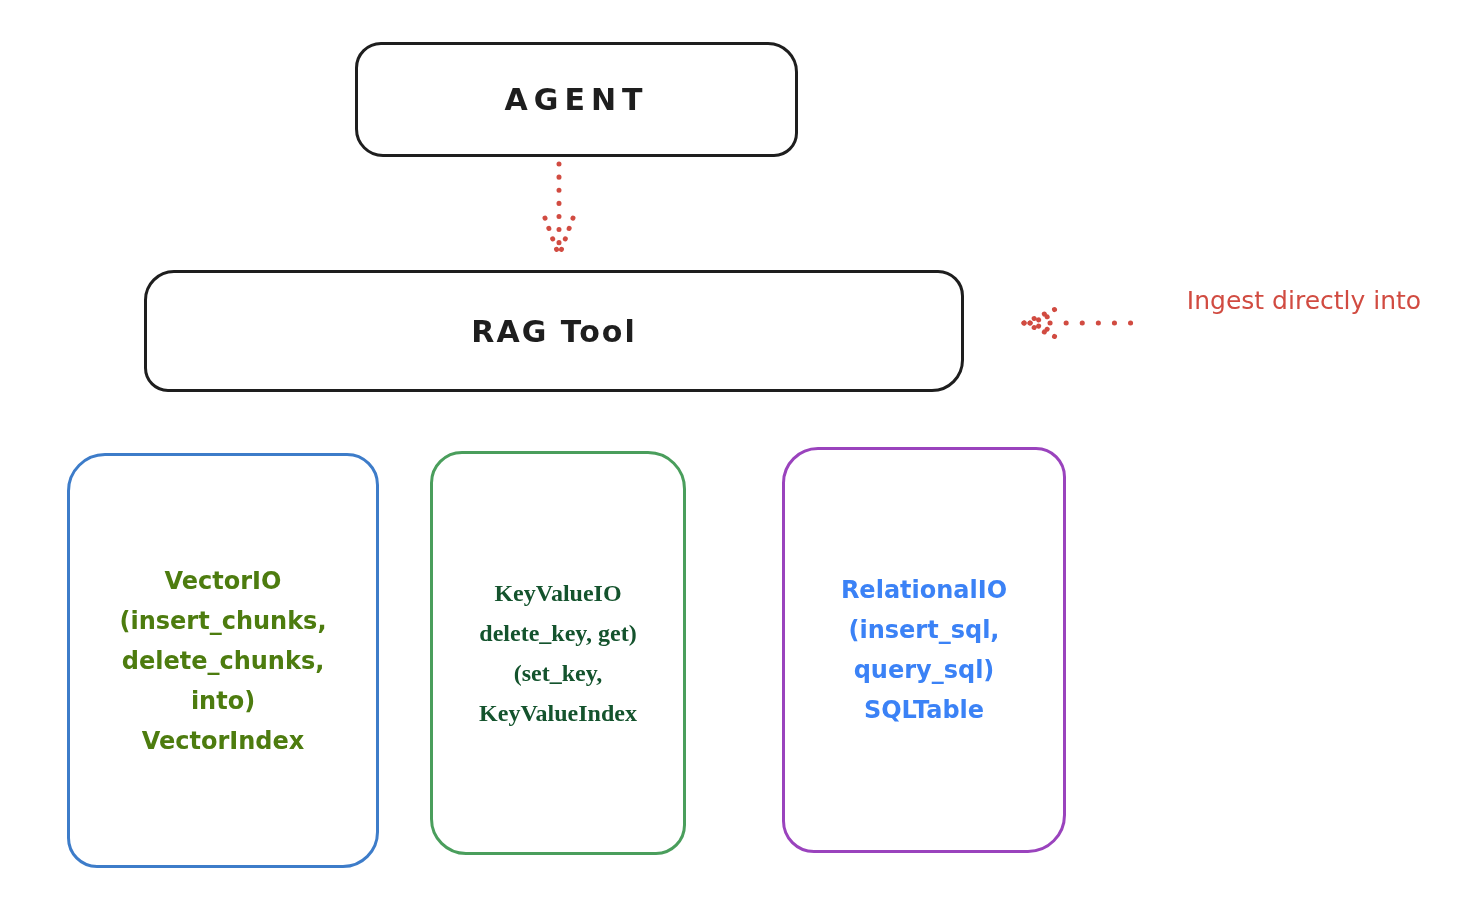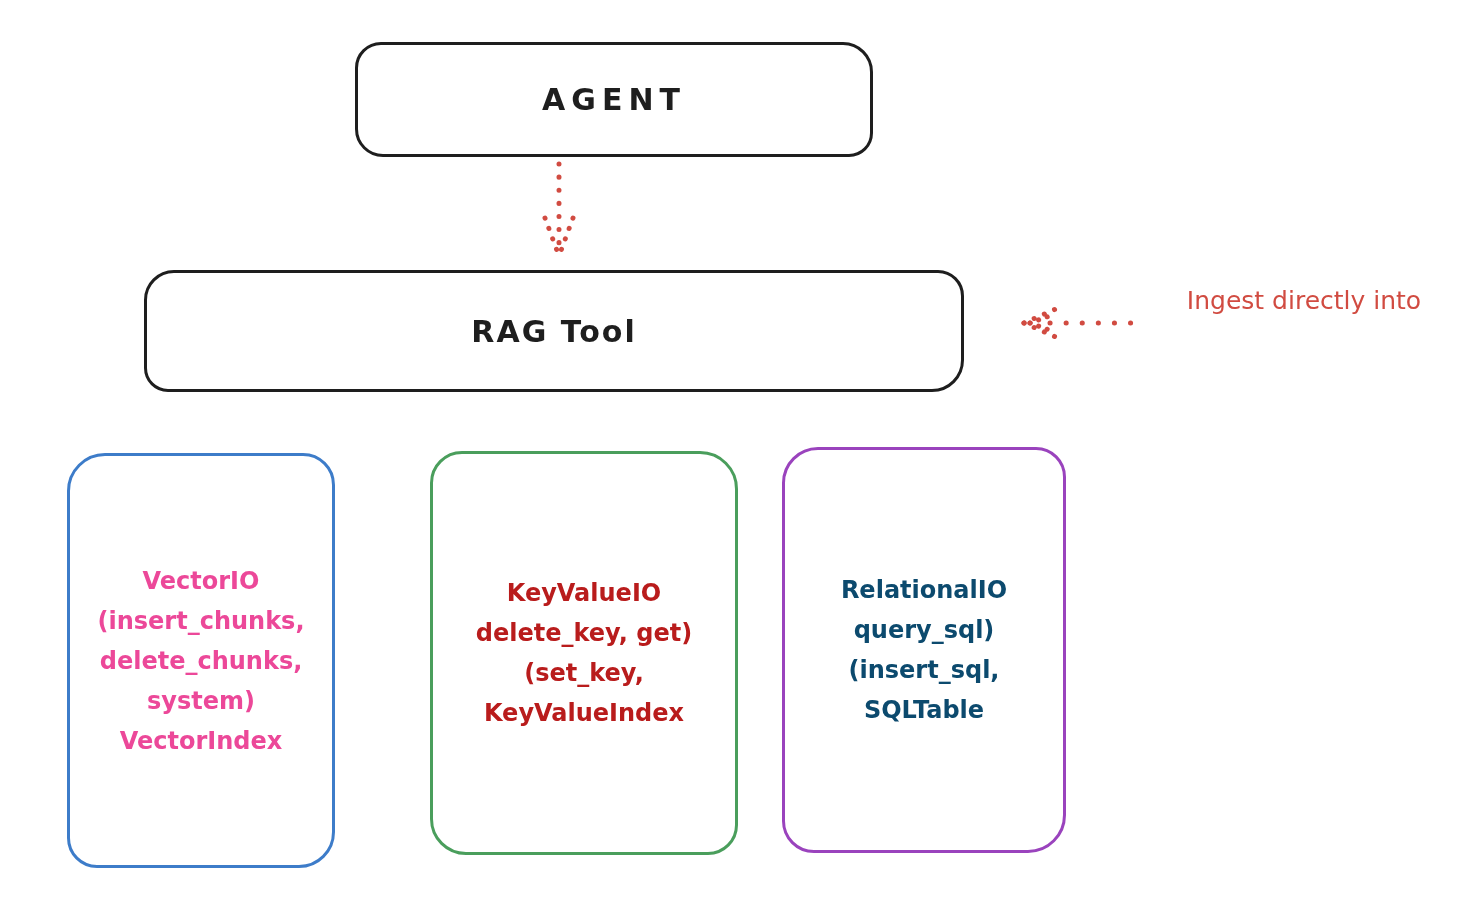--- a/index.html
+++ b/index.html
@@ -22,21 +22,21 @@
     display: flex;
     align-items: center;
     justify-content: center;
     color: #1e1e1e;
     font-weight: bold;
     background: #ffffff;
     box-sizing: border-box;
   }
   .node-agent {
     left: 355px; top: 42px;
-    width: 518px; height: 115px;
+    width: 443px; height: 115px;
     font-size: 30px;
     letter-spacing: 6px;
     border-radius: 26px 30px 24px 28px;
   }
   .node-ragtool {
     left: 144px; top: 270px;
     width: 820px; height: 122px;
     font-size: 30px;
     letter-spacing: 2px;
     border-radius: 30px 26px 32px 24px;
@@ -54,37 +54,38 @@
     font-size: 24px;
     font-weight: bold;
     line-height: 40px;
     background: #ffffff;
     box-sizing: border-box;
   }
   .backend .index-label {
   }
   .backend-blue {
     left: 67px; top: 453px;
-    width: 268px; height: 415px;
+    width: 312px; height: 415px;
     border-color: #3d7cc9;
-    color: #ec4899;
+    color: #4d7c0f;
     border-radius: 38px 32px 36px 30px;
   }
   .backend-green {
     left: 430px; top: 451px;
-    width: 308px; height: 404px;
+    width: 256px; height: 404px;
     border-color: #4a9e5c;
-    color: #b91c1c;
+    color: #14532d;
     border-radius: 32px 38px 30px 36px;
+    font-family: Liberation Serif, serif;
   }
   .backend-purple {
     left: 782px; top: 447px;
     width: 284px; height: 406px;
     border-color: #9a43bd;
-    color: #0c4a6e;
+    color: #3b82f6;
     border-radius: 36px 30px 38px 32px;
   }
   
   .annotation {
     position: absolute;
     left: 1136px; top: 282px;
     width: 336px;
     text-align: center;
     color: #d14b41;
     font-size: 25px;
@@ -124,36 +125,36 @@
 
   <div class="annotation">
     <div>Ingest directly into</div>
   </div>
 
   <div class="backend backend-blue">
     <div>
       <div>VectorIO</div>
       <div>(insert_chunks,</div>
       <div>delete_chunks,</div>
-      <div>system)</div>
+      <div>into)</div>
     </div>
     <div class="index-label">VectorIndex</div>
   </div>
 
   <div class="backend backend-green">
     <div>
       <div>KeyValueIO</div>
       <div>delete_key, get)</div>
       <div>(set_key,</div>
     </div>
     <div class="index-label">KeyValueIndex</div>
   </div>
 
   <div class="backend backend-purple">
     <div>
       <div>RelationalIO</div>
+      <div>(insert_sql,</div>
       <div>query_sql)</div>
-      <div>(insert_sql,</div>
     </div>
     <div class="index-label">SQLTable</div>
   </div>
 
 </div>
 
 </body></html>

